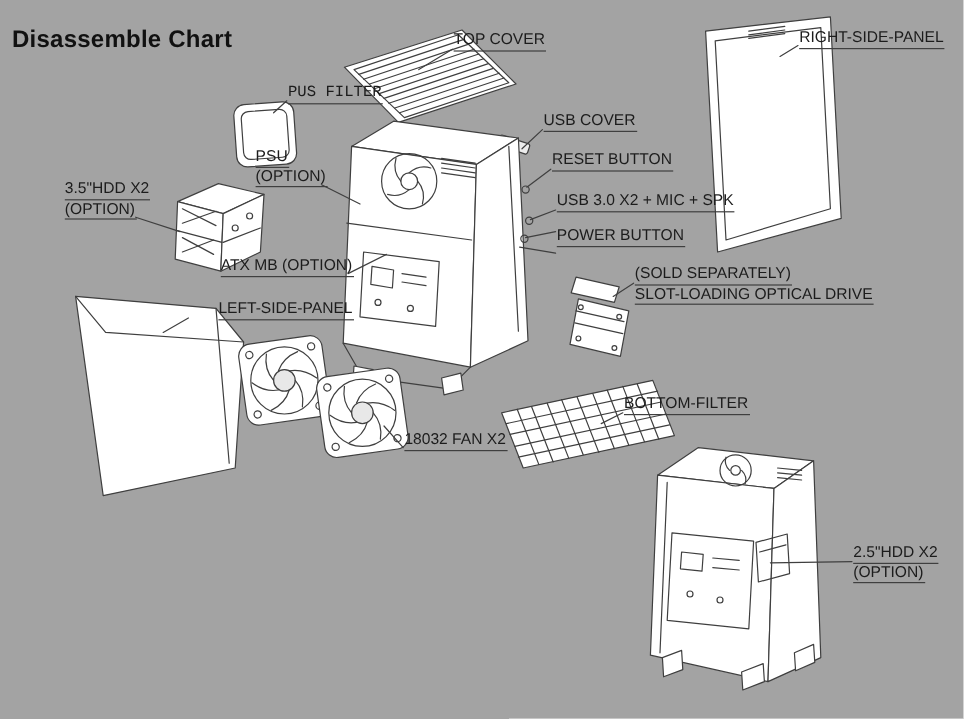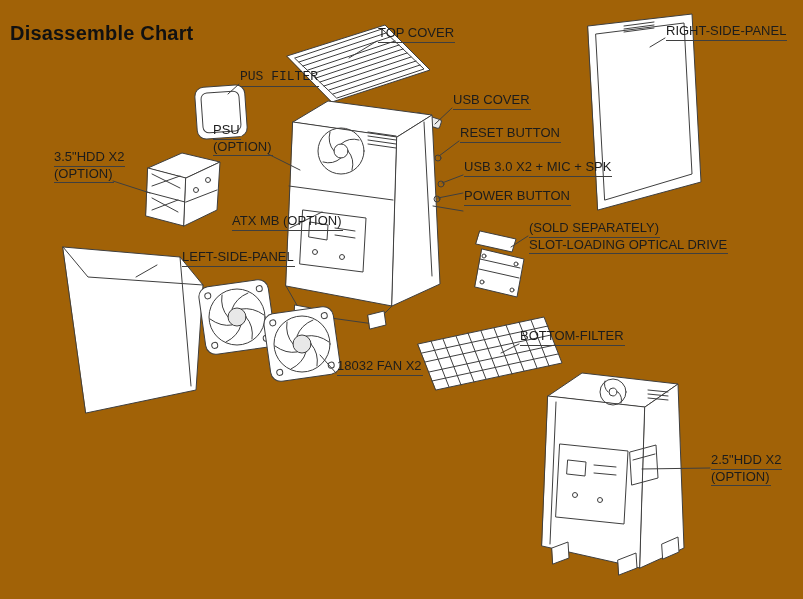--- a/index.html
+++ b/index.html
@@ -1,16 +1,16 @@
 <!DOCTYPE html>
 <html><head>
 <meta charset="utf-8">
 <style>
   html,body{margin:0;padding:0;background:#fff;}
-  .stage{position:relative;width:803px;height:599px;background:#a16207;overflow:hidden;
+  .stage{position:relative;width:803px;height:599px;background:#a3a3a3;overflow:hidden;
          font-family:"Liberation Sans",sans-serif;}
   .art{position:absolute;left:0;top:0;}
   .title{position:absolute;left:10px;top:22px;margin:0;font-size:20px;font-weight:700;
          color:#111;letter-spacing:.2px;}
   .label{position:absolute;color:#1c1c1c;font-size:13px;line-height:1.12;}
   .label .ln{display:table;white-space:nowrap;border-bottom:1px solid #3f3f3f;
              padding:0 1px 1px 0;}
 </style>
 </head>
 <body>
@@ -252,21 +252,21 @@
 
   <div class="label" style="left:464px;top:160px;">
     <span class="ln">USB 3.0 X2 + MIC + SPK</span>
   </div>
 
   <div class="label" style="left:464px;top:179px;margin-top:10px;">
     <span class="ln">POWER BUTTON</span>
   </div>
 
 
-  <div class="label" style="left:184px;top:214px;padding-left:48px;">
+  <div class="label" style="left:184px;top:214px;">
     <span class="ln">ATX MB (OPTION)</span>
   </div>
 
   <div class="label" style="left:529px;top:221px;">
     <span class="ln">(SOLD SEPARATELY)</span>
     <span class="ln">SLOT-LOADING OPTICAL DRIVE</span>
   </div>
 
   <div class="label" style="left:158px;top:250px;margin-left:24px;">
     <span class="ln">LEFT-SIDE-PANEL</span>

